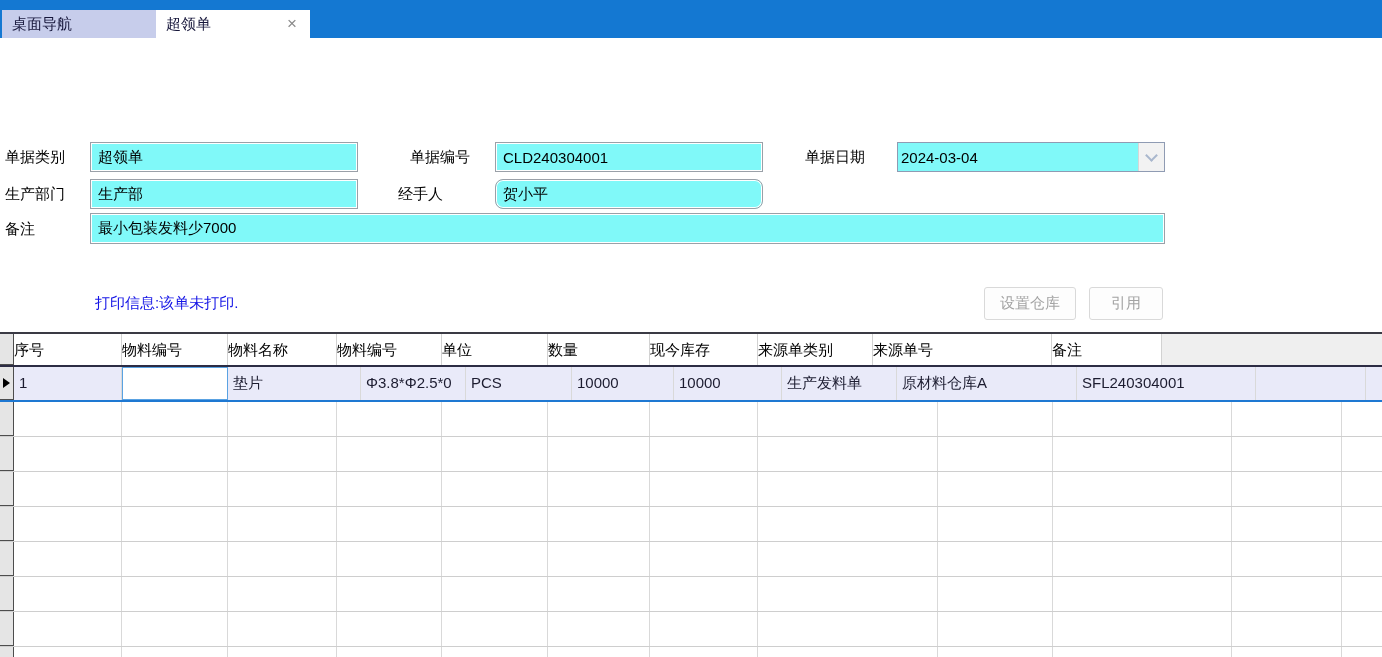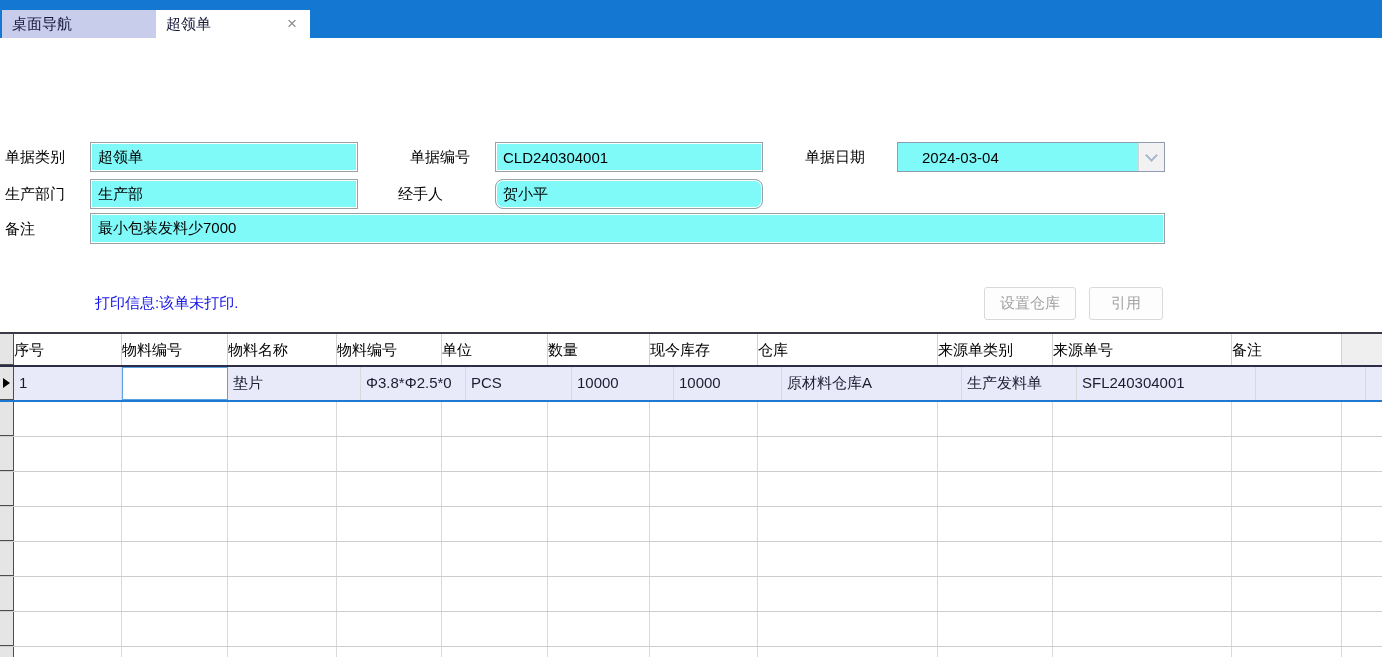--- a/index.html
+++ b/index.html
@@ -16,21 +16,21 @@
     color:#8b8b8b; font-size:17px; text-align:center; }
 
   
   .flabel { position:absolute; height:30px; line-height:30px; white-space:nowrap; }
   .fwrap { position:absolute; height:30px; border:1px solid #9aa0a8; background:#80f9f9;
     box-shadow:inset 0 0 0 1px #ffffff; }
   .fwrap input { width:100%; height:100%; border:0; outline:0; background:transparent;
     font-family:inherit; font-size:15px; color:#000; padding:0 7px; }
   .combo { position:absolute; height:30px; border:1px solid #8f9bb3; background:#80f9f9; display:flex; }
   .combo input { flex:1; border:0; outline:0; background:transparent; font-family:inherit;
-    font-size:15px; padding:0 16px; color:#000;margin-left:8px; }
+    font-size:15px; padding:0 3px; color:#000; }
   .combo-btn { width:26px; background:#f2f2f2; border-left:1px solid #d6d6d6;
     display:flex; align-items:center; justify-content:center; cursor:default; }
   .chev { width:9px; height:9px; border-right:2px solid #a9b7cd; border-bottom:2px solid #a9b7cd;
     transform:rotate(45deg); margin-top:-4px; }
 
   .printinfo { position:absolute; left:95px; top:294px; color:#1414e6; }
 
   .btn { position:absolute; top:287px; height:33px; background:#fdfdfd; border:1px solid #d9d9d9;
     border-radius:3px; color:#a3a3a3; display:flex; align-items:center; justify-content:center; cursor:default; }
   .btn.b1 { left:984px; width:92px; }
@@ -119,39 +119,38 @@
 <div class="grid">
     <div class="g-header">
       <div class="g-ind"></div>
       <div class="g-hcell" style="width: 108px;">序号</div>
       <div class="g-hcell" style="width: 106px;">物料编号</div>
       <div class="g-hcell" style="width: 109px;">物料名称</div>
       <div class="g-hcell" style="width: 105px;">物料编号</div>
       <div class="g-hcell" style="width: 106px;">单位</div>
       <div class="g-hcell" style="width: 102px;">数量</div>
       <div class="g-hcell" style="width: 108px;">现今库存</div>
-      <div class="g-hcell" style="width: 180px;">仓库</div>
       <div class="g-hcell" style="width: 115px;">来源单类别</div>
       <div class="g-hcell" style="width: 179px;">来源单号</div>
       <div class="g-hcell" style="width: 110px;">备注</div>
       <div class="g-hcell g-extra"></div>
     </div>
     <div class="g-row g-selected">
       <div class="g-ind">
         <div class="tri"></div>
       </div>
       <div class="g-cell" style="width: 108px;">1</div>
       <div class="g-cell g-cellsel" style="width: 106px;">DP-021</div>
       <div class="g-cell" style="width: 133px;">垫片</div>
       <div class="g-cell" style="width: 105px;">Φ3.8*Φ2.5*0</div>
       <div class="g-cell" style="width: 106px;">PCS</div>
       <div class="g-cell" style="width: 102px;">10000</div>
       <div class="g-cell" style="width: 108px;">10000</div>
+      <div class="g-cell" style="width: 115px;">生产发料单</div>
       <div class="g-cell" style="width: 180px;">原材料仓库A</div>
-      <div class="g-cell" style="width: 115px;">生产发料单</div>
       <div class="g-cell" style="width: 179px;">SFL240304001</div>
       <div class="g-cell" style="width: 110px;"></div>
       <div class="g-cell g-extra"></div>
     </div>
     <div class="g-row">
       <div class="g-ind"></div>
       <div class="g-cell" style="width: 108px;"></div>
       <div class="g-cell" style="width: 106px;"></div>
       <div class="g-cell" style="width: 109px;"></div>
       <div class="g-cell" style="width: 105px;"></div>

